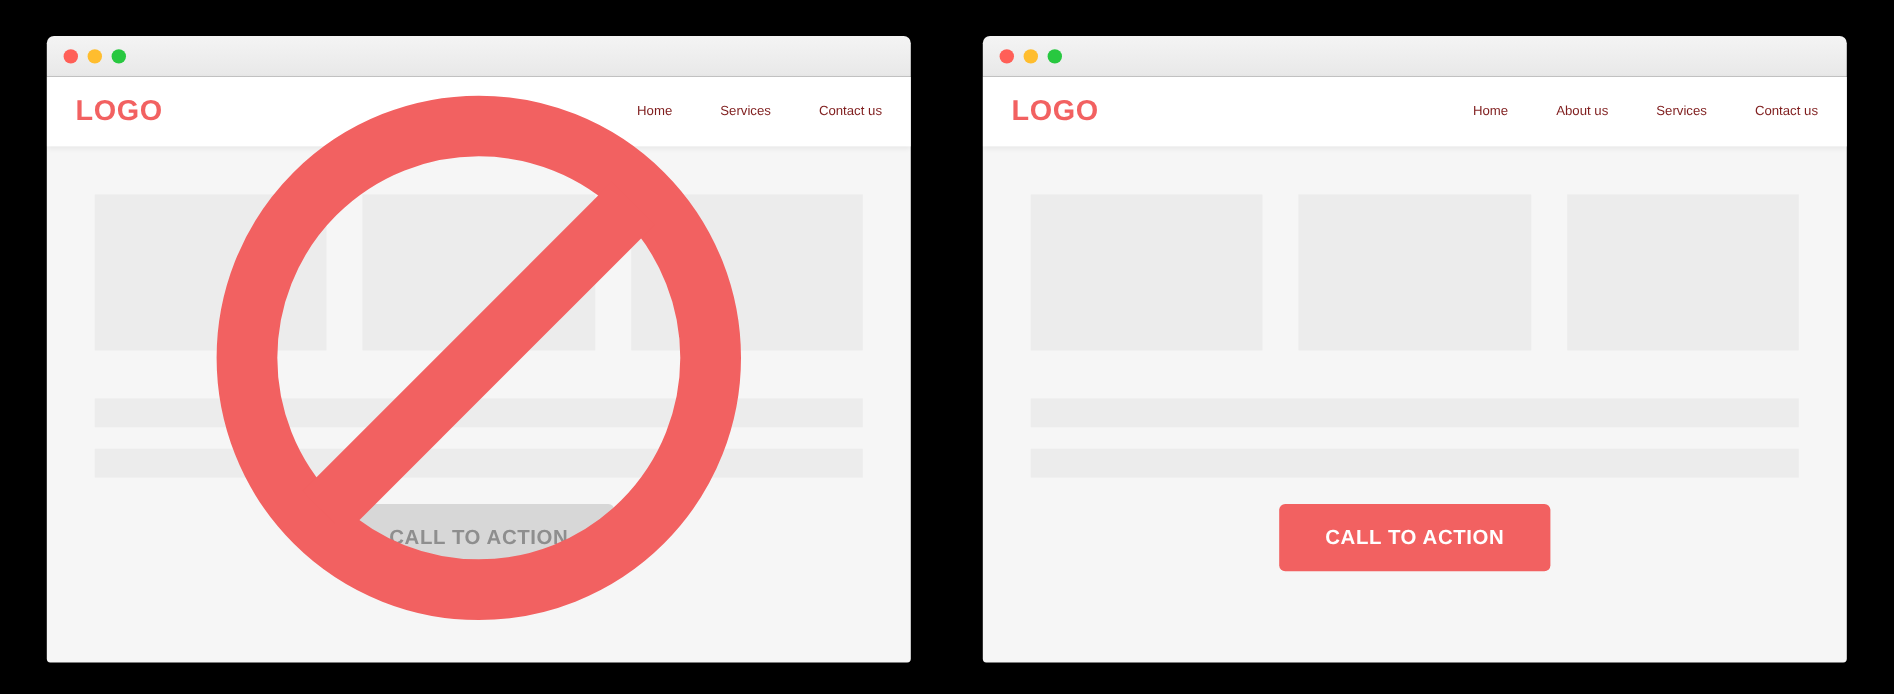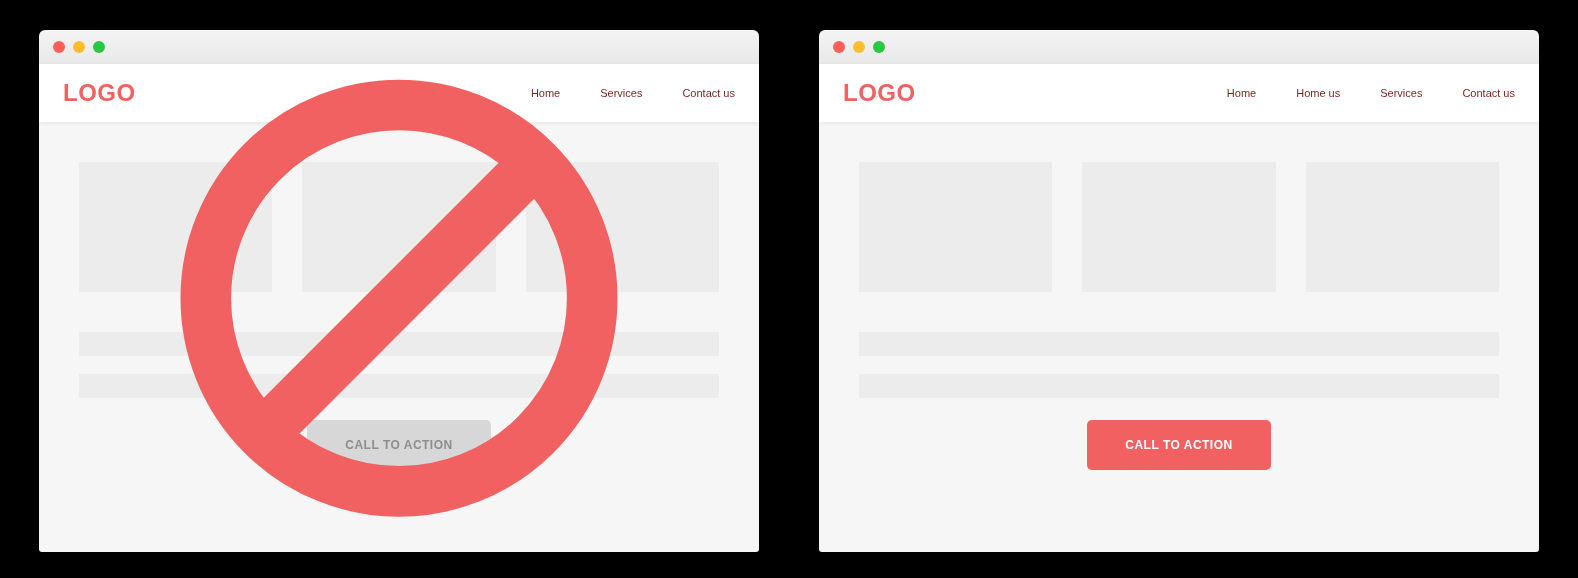--- a/index.html
+++ b/index.html
@@ -84,21 +84,21 @@
 
   .cta-wrap {
     display: flex;
     justify-content: center;
     margin-top: 22px;
   }
   .cta {
     padding: 18px 38px;
     border: none;
     border-radius: 5px;
-    font-size: 12px;
+    font-size: 17px;
     font-weight: 600;
     letter-spacing: .5px;
     cursor: pointer;
   }
   .cta.bad  { background: #d7d7d7; color: #8e8e8e; }
   .cta.good { background: #f26161; color: #fff; }
 
   .prohibit {
     position: absolute;
     left: 50%; top: 50%;
@@ -149,21 +149,21 @@
   <div class="window-chrome">
     <span class="dot red"></span>
     <span class="dot yellow"></span>
     <span class="dot green"></span>
   </div>
   <div class="page">
     <div class="navbar">
       <div class="logo">LOGO</div>
       <div class="nav-links">
         <span>Home</span>
-        <span>Home us</span>
+        <span>About us</span>
         <span>Services</span>
         <span>Contact us</span>
       </div>
     </div>
     <div class="content">
       <div class="cards">
         <div class="card"></div>
         <div class="card"></div>
         <div class="card"></div>
       </div>

